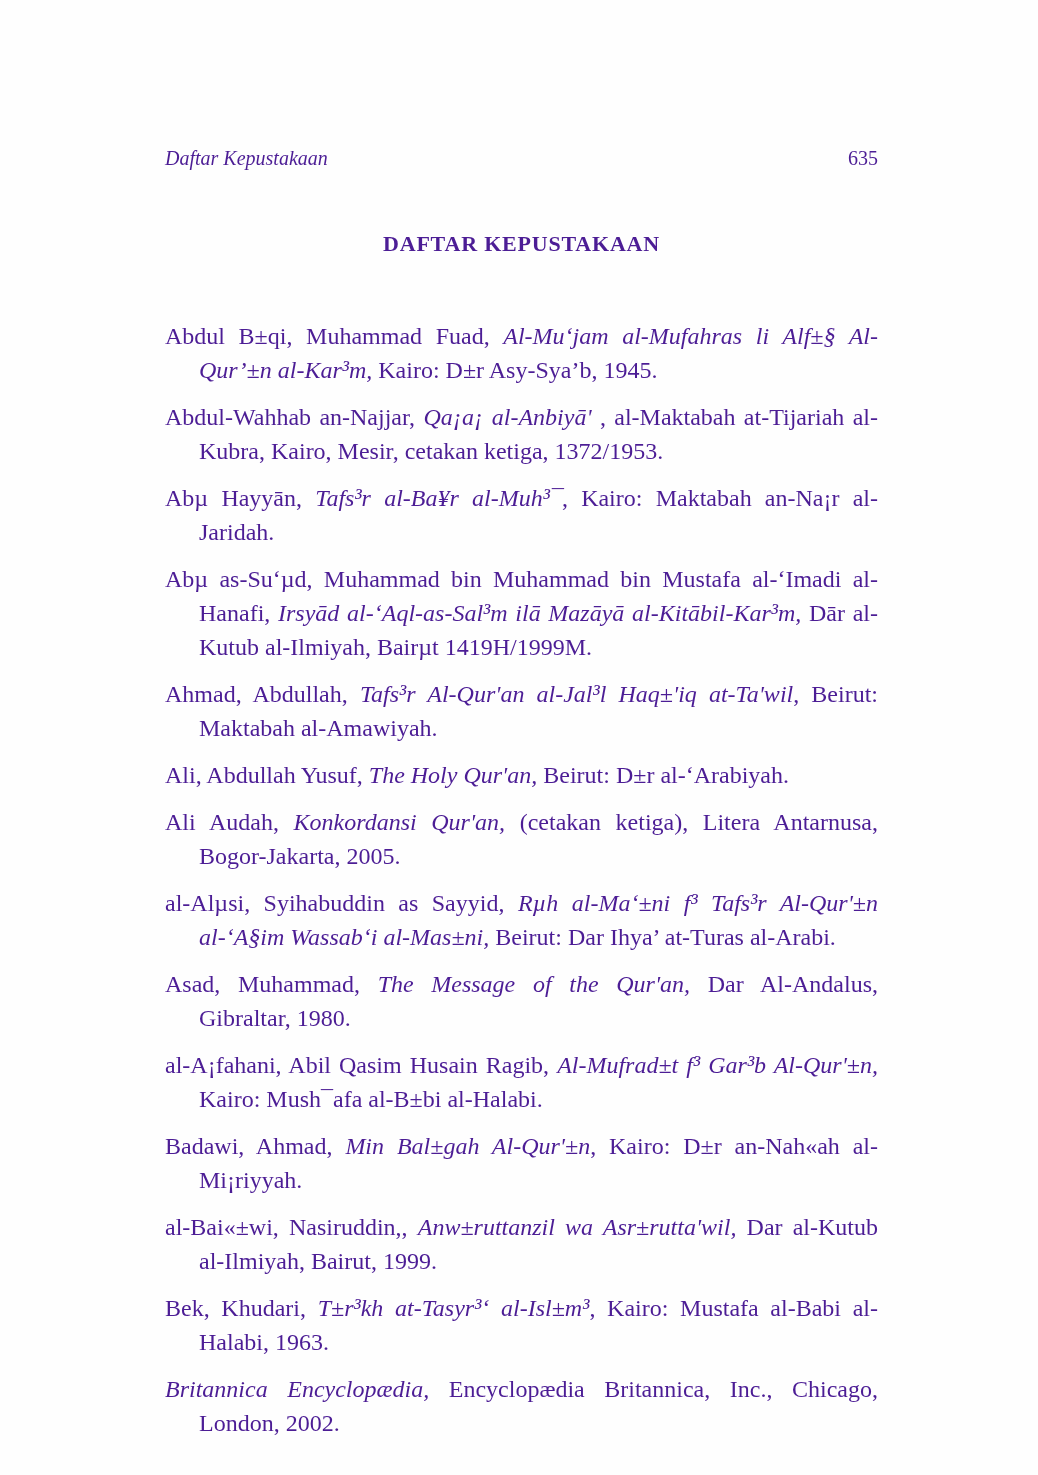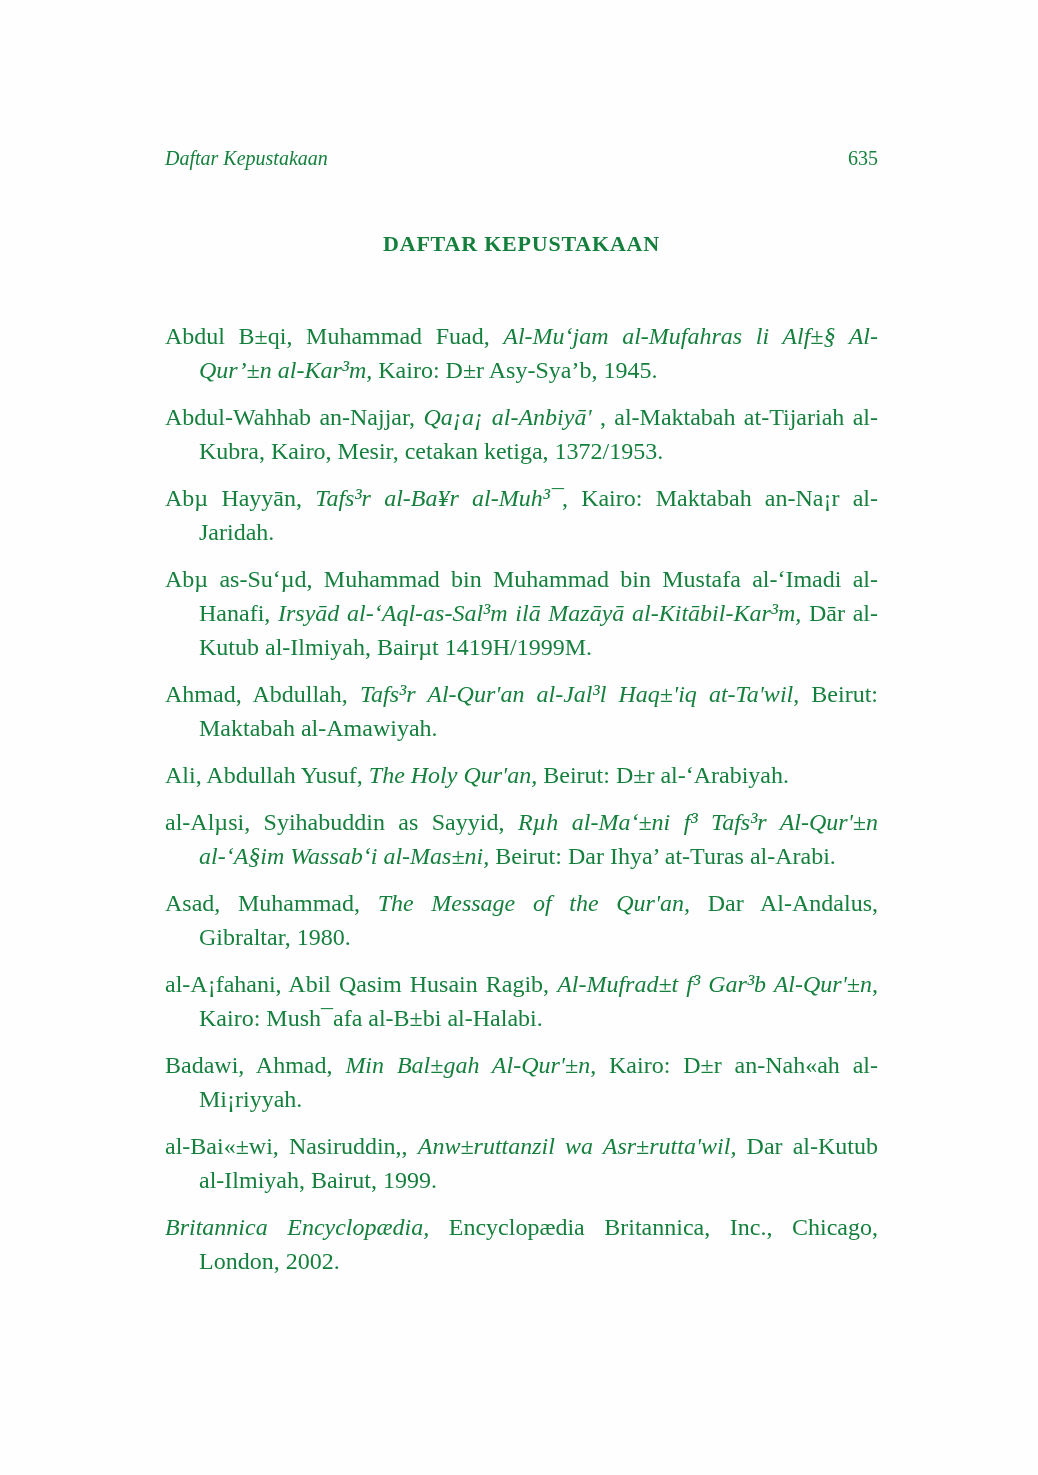--- a/index.html
+++ b/index.html
@@ -6,21 +6,21 @@
     margin: 0;
     padding: 0;
     background: #e8e8e8;
   }
   .page {
     position: relative;
     width: 1038px;
     height: 1475px;
     margin: 0 auto;
     background: #fefefe;
-    color: #15803d;
+    color: #4c1d95;
     font-family: "Liberation Serif", "DejaVu Serif", serif;
     box-sizing: border-box;
     padding: 146px 160px 0 165px;
     overflow: hidden;
   }
   .running-header {
     display: flex;
     justify-content: space-between;
     align-items: baseline;
     font-size: 20px;
@@ -65,20 +65,22 @@
 
   <h1 class="doc-title">DAFTAR KEPUSTAKAAN</h1>
 
   <div class="bib-list">
       <p class="entry"><span>Abdul B±qi, Muhammad Fuad, </span><i>Al-Mu‘jam al-Mufahras li Alf±§ Al-Qur’±n al-Kar³m,</i><span> Kairo: D±r Asy-Sya’b, 1945.</span></p>
       <p class="entry"><span>Abdul-Wahhab an-Najjar, </span><i>Qa¡a¡ al-Anbiyā'</i><span> , al-Maktabah at-Tijariah al-Kubra, Kairo, Mesir, cetakan ketiga, 1372/1953.</span></p>
       <p class="entry"><span>Abµ Hayyān, </span><i>Tafs³r al-Ba¥r al-Muh³¯</i><span>, Kairo: Maktabah an-Na¡r al-Jaridah.</span></p>
       <p class="entry"><span>Abµ as-Su‘µd, Muhammad bin Muhammad bin Mustafa al-‘Imadi al-Hanafi, </span><i>Irsyād al-‘Aql-as-Sal³m ilā Mazāyā al-Kitābil-Kar³m,</i><span> Dār al-Kutub al-Ilmiyah, Bairµt 1419H/1999M.</span></p>
       <p class="entry"><span>Ahmad, Abdullah, </span><i>Tafs³r Al-Qur'an al-Jal³l Haq±'iq at-Ta'wil</i><span>, Beirut: Maktabah al-Amawiyah.</span></p>
       <p class="entry"><span>Ali, Abdullah Yusuf, </span><i>The Holy Qur'an,</i><span> Beirut: D±r al-‘Arabiyah.</span></p>
+      <p class="entry"><span>Ali Audah, </span><i>Konkordansi Qur'an,</i><span> (cetakan ketiga), Litera Antarnusa, Bogor-Jakarta, 2005.</span></p>
       <p class="entry"><span>al-Alµsi, Syihabuddin as Sayyid, </span><i>Rµh al-Ma‘±ni f³ Tafs³r Al-Qur'±n al-‘A§im Wassab‘i al-Mas±ni,</i><span> Beirut: Dar Ihya’ at-Turas al-Arabi.</span></p>
       <p class="entry"><span>Asad, Muhammad, </span><i>The Message of the Qur'an,</i><span> Dar Al-Andalus, Gibraltar, 1980.</span></p>
       <p class="entry"><span>al-A¡fahani, Abil Qasim Husain Ragib, </span><i>Al-Mufrad±t f³ Gar³b Al-Qur'±n,</i><span> Kairo: Mush¯afa al-B±bi al-Halabi.</span></p>
       <p class="entry"><span>Badawi, Ahmad, </span><i>Min Bal±gah Al-Qur'±n</i><span>, Kairo: D±r an-Nah«ah al-Mi¡riyyah.</span></p>
       <p class="entry"><span>al-Bai«±wi, Nasiruddin,, </span><i>Anw±ruttanzil wa Asr±rutta'wil,</i><span> Dar al-Kutub al-Ilmiyah, Bairut, 1999.</span></p>
+      <p class="entry"><span>Bek, Khudari, </span><i>T±r³kh at-Tasyr³‘ al-Isl±m³</i><span>, Kairo: Mustafa al-Babi al-Halabi, 1963.</span></p>
       <p class="entry"><i>Britannica Encyclopædia,</i><span> Encyclopædia Britannica, Inc., Chicago, London, 2002.</span></p>
     </div>
 </div>
 
 </body></html>

